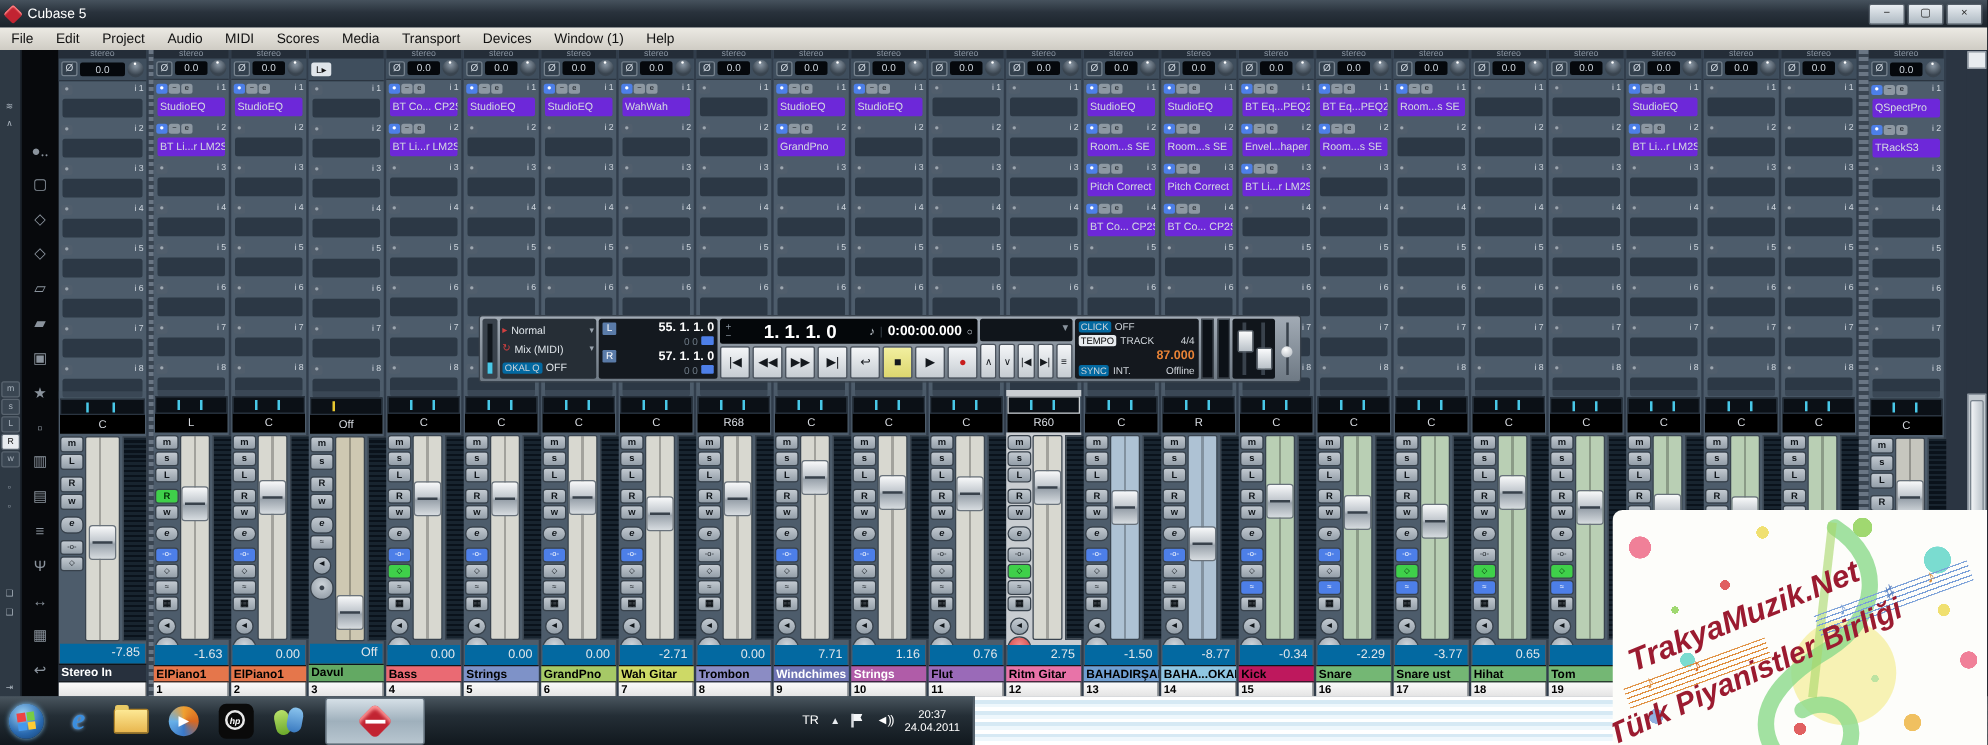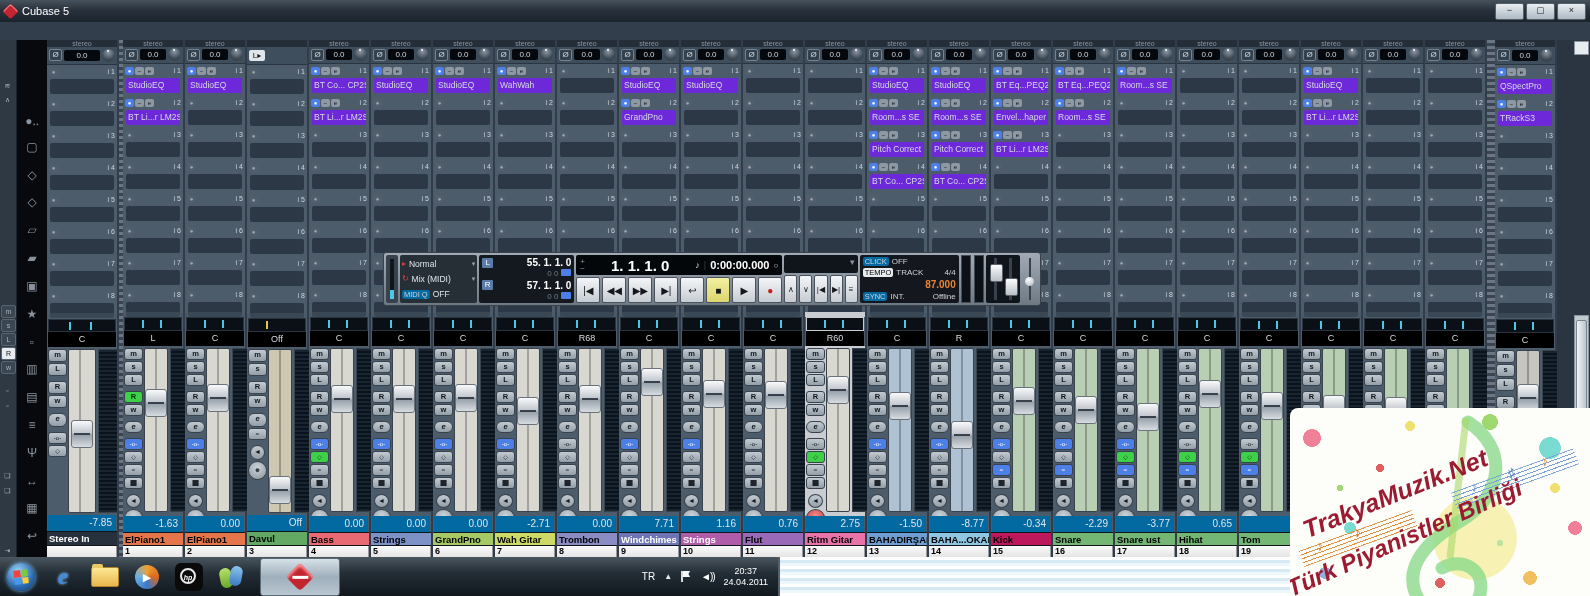--- a/index.html
+++ b/index.html
@@ -203,20 +203,33 @@
   <div id="titlebar">
     <span class="cub-ico"></span>
     <span id="win-title">Cubase 5</span>
     <span id="winbtns">
         <span class="wbtn">−</span>
         <span class="wbtn">▢</span>
         <span class="wbtn">×</span>
       </span>
   </div>
 
+  <div id="menubar">
+      <div class="mi">File</div>
+      <div class="mi">Edit</div>
+      <div class="mi">Project</div>
+      <div class="mi">Audio</div>
+      <div class="mi">MIDI</div>
+      <div class="mi">Scores</div>
+      <div class="mi">Media</div>
+      <div class="mi">Transport</div>
+      <div class="mi">Devices</div>
+      <div class="mi">Window (1)</div>
+      <div class="mi">Help</div>
+    </div>
 
   <div id="mixer">
       <div class="ledge">
         <div class="lg" style="top: 265px;">m</div>
         <div class="lg" style="top: 279px;">s</div>
         <div class="lg" style="top: 293px;">L</div>
         <div class="lg on" style="top: 307px;">R</div>
         <div class="lg" style="top: 321px;">w</div>
         <div class="lg" style="top: 40px; border: none; background: transparent;">≋</div>
         <div class="lg" style="top: 54px; border: none; background: transparent;">∧</div>
@@ -2251,21 +2264,21 @@
         <span class="ric">▸</span>
         <span>Normal</span>
         <span class="dd">▾</span>
       </div>
       <div class="row">
         <span class="ric">↻</span>
         <span>Mix (MIDI)</span>
         <span class="dd">▾</span>
       </div>
       <div class="row">
-        <span class="chip">MIDI Q</span>
+        <span class="chip">OKAL Q</span>
         <span>OFF</span>
       </div>
     </div>
     <div class="tC">
       <div class="lrow">
           <span class="tab">L</span>
         <span class="lval">55. 1. 1.  0</span>
         </div>
       <div class="sub"><span>0    0</span><b></b></div>
       <div class="lrow">

